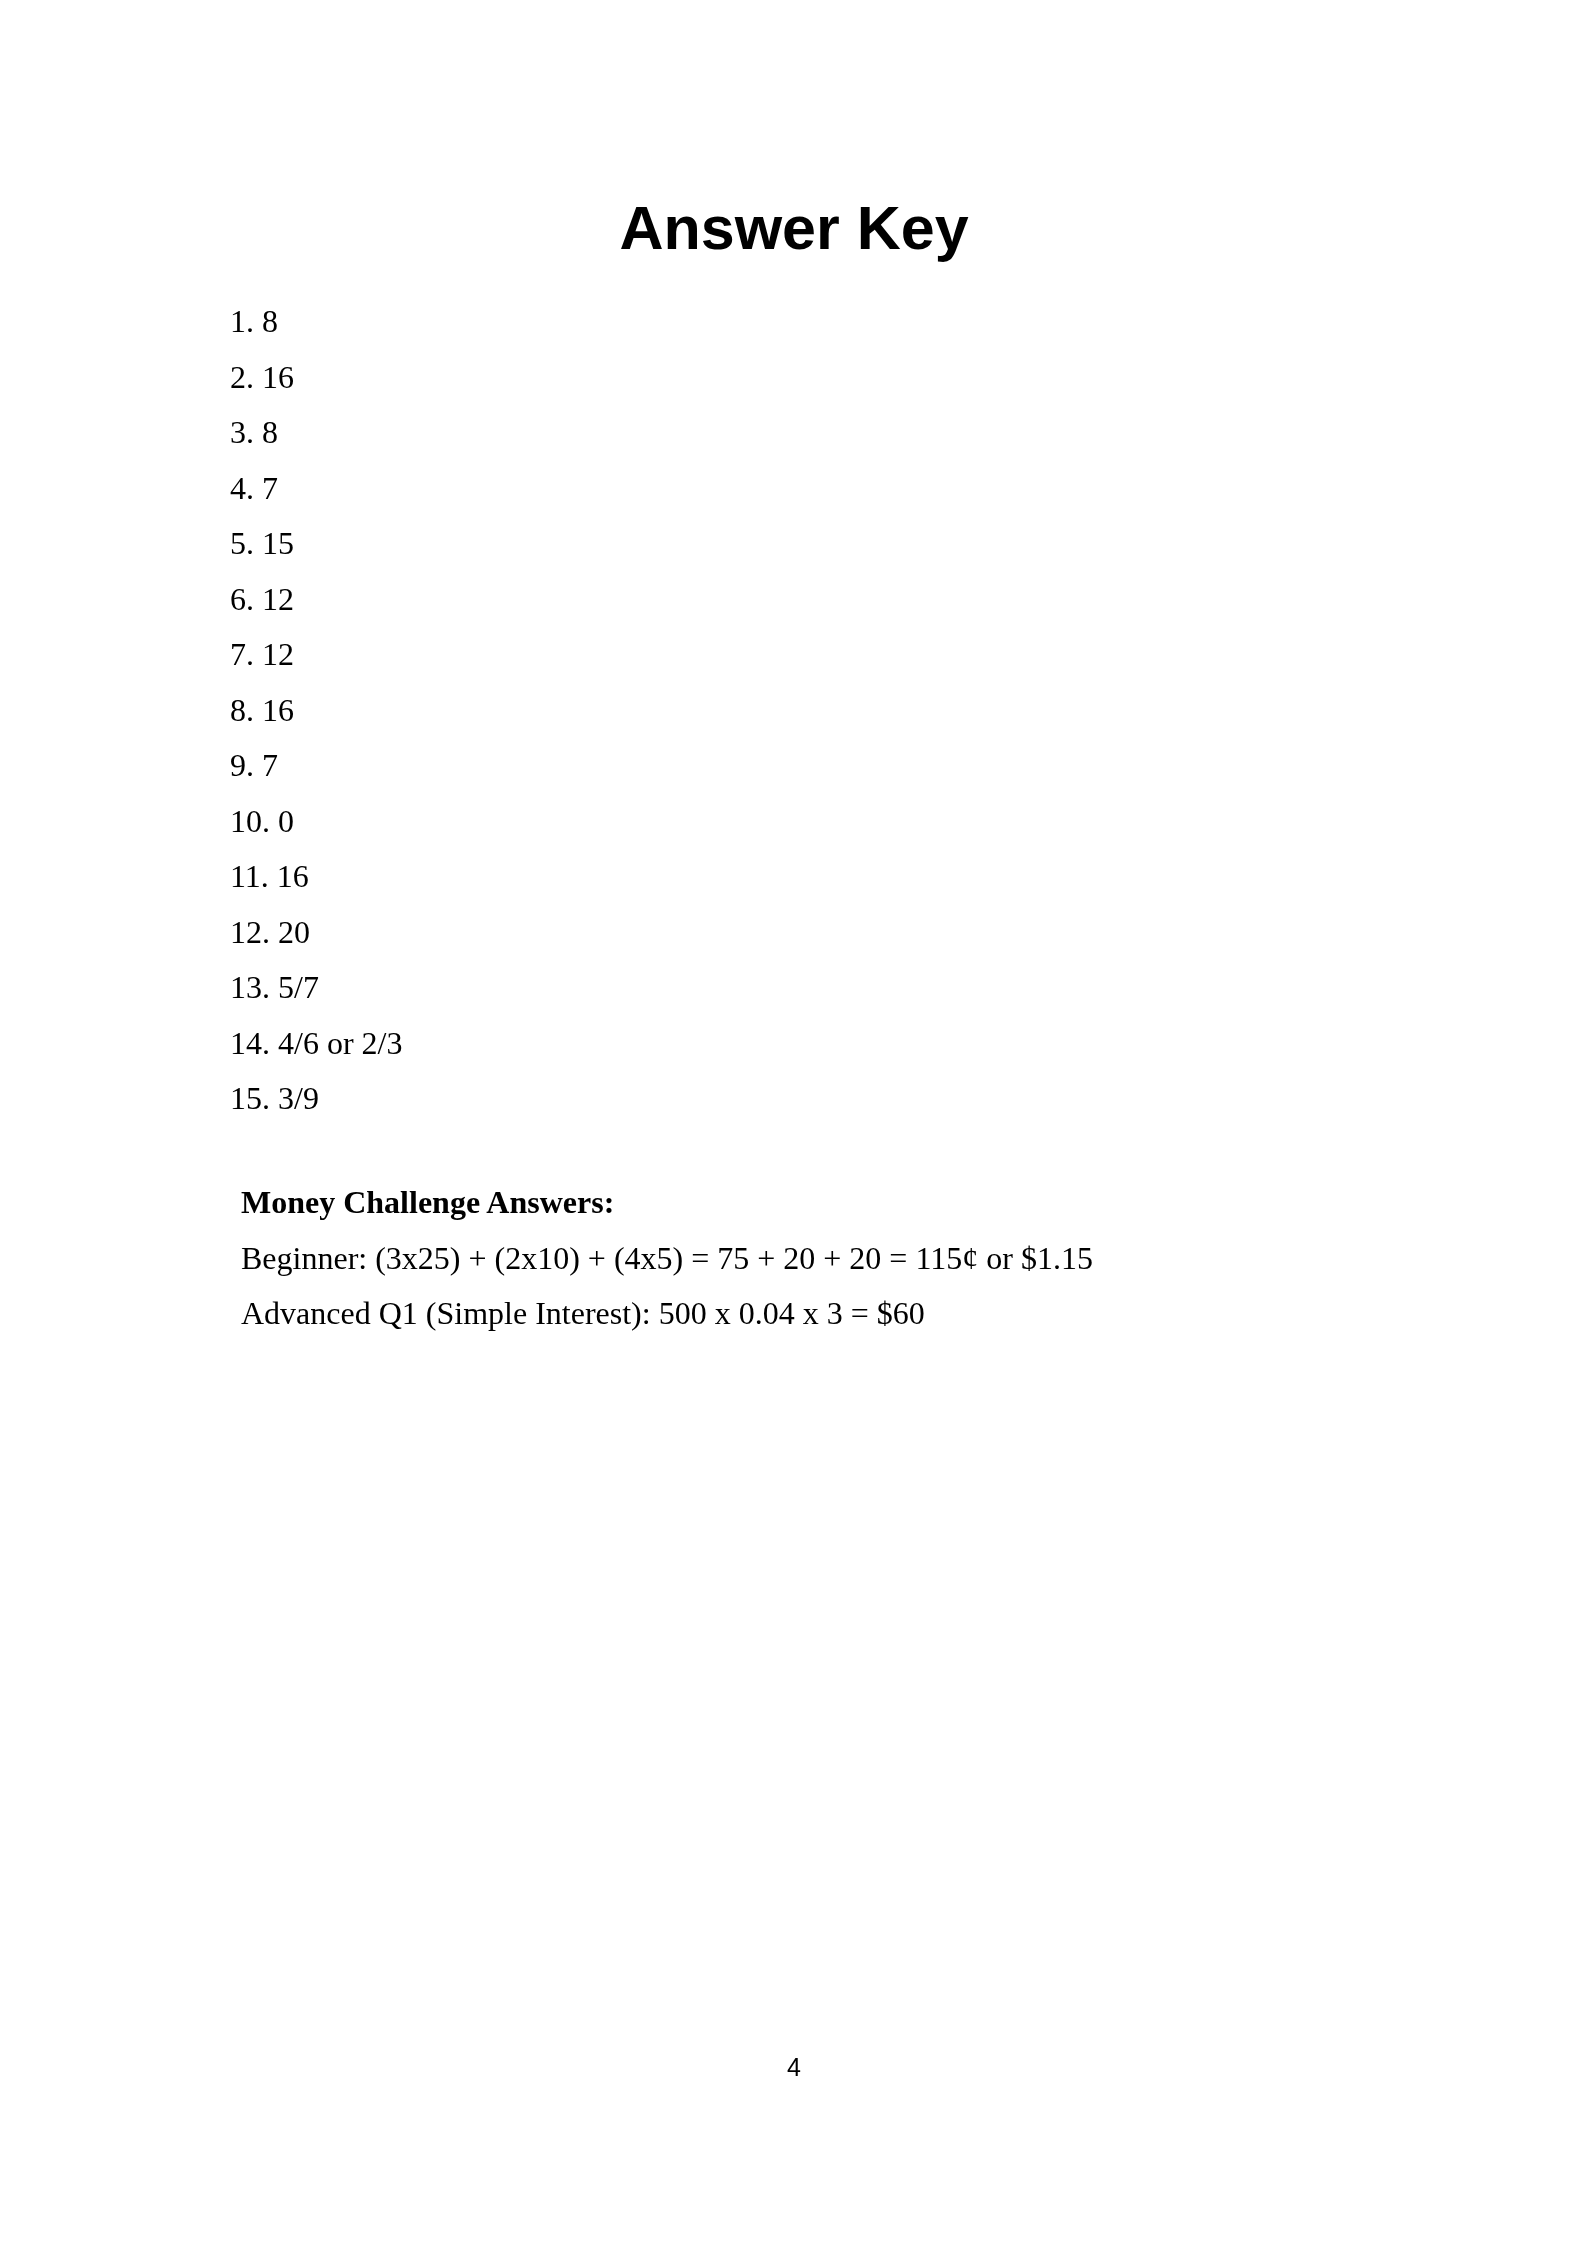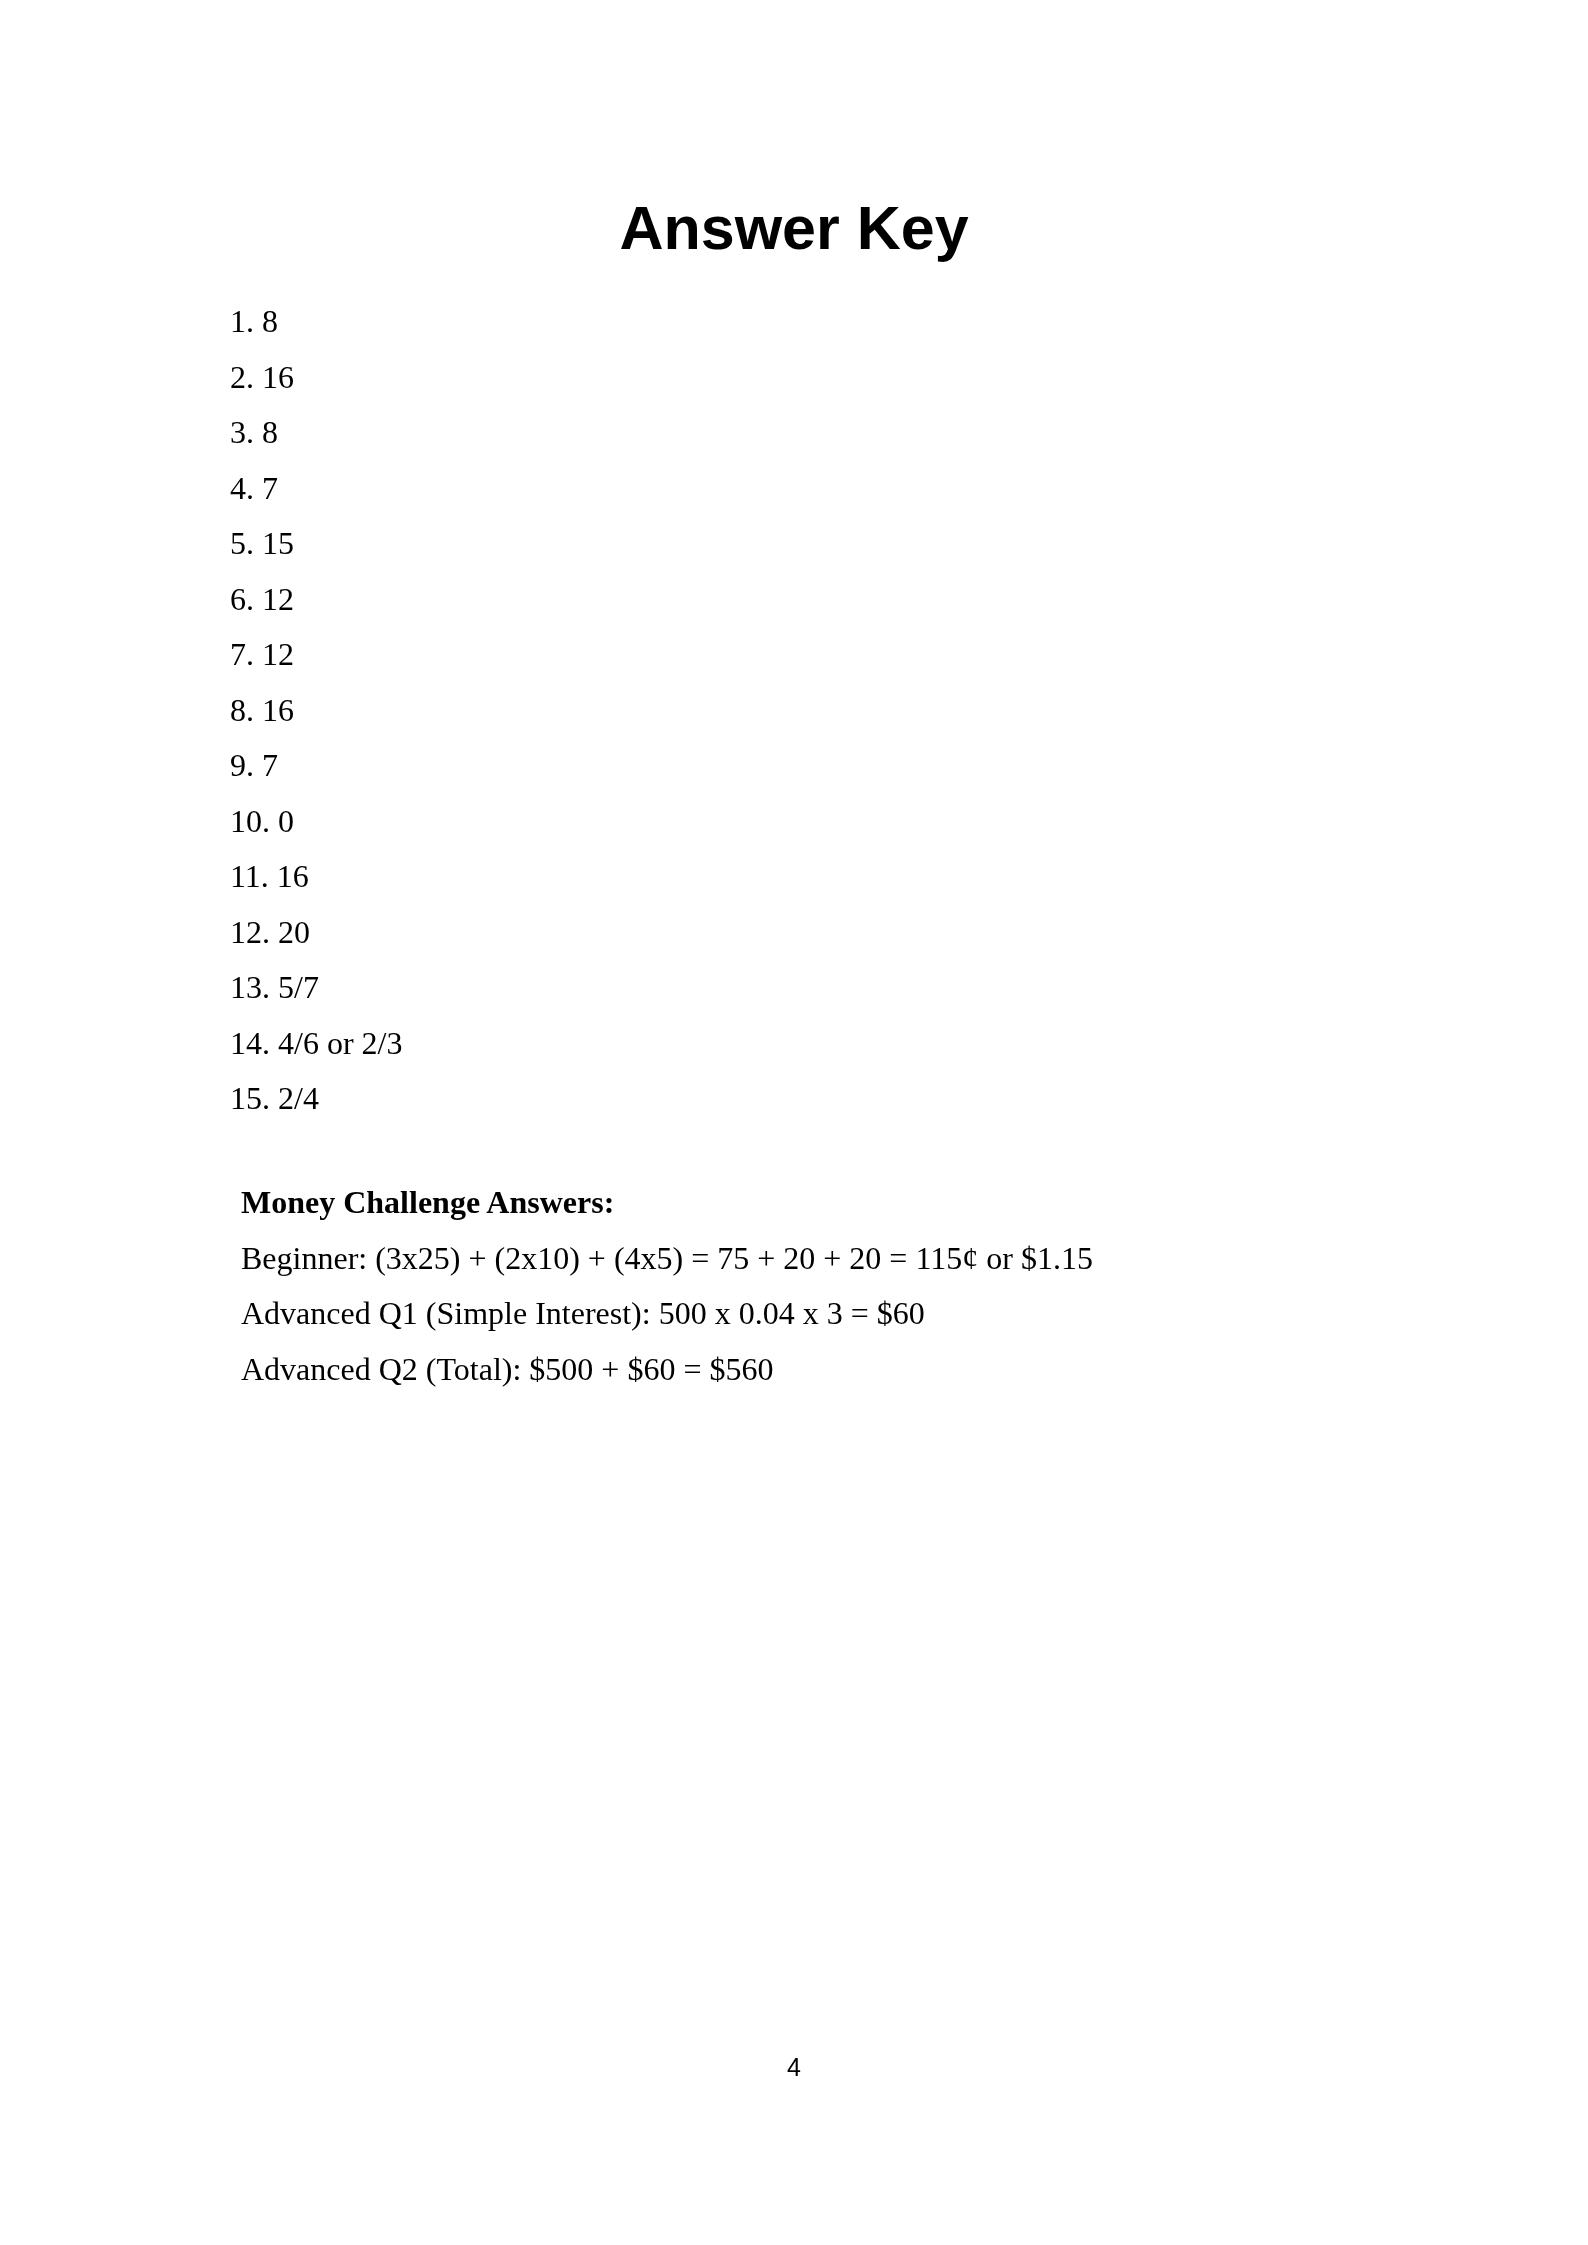--- a/index.html
+++ b/index.html
@@ -48,25 +48,24 @@
     <li>5. 15</li>
     <li>6. 12</li>
     <li>7. 12</li>
     <li>8. 16</li>
     <li>9. 7</li>
     <li>10. 0</li>
     <li>11. 16</li>
     <li>12. 20</li>
     <li>13. 5/7</li>
     <li>14. 4/6 or 2/3</li>
-    <li>15. 2/4</li>
+    <li>15. 3/9</li>
   </ul>
 
 
   <div class="money">
     <p class="heading">Money Challenge Answers:</p>
     <p class="line">Beginner: (3x25) + (2x10) + (4x5) = 75 + 20 + 20 = 115¢ or $1.15</p>
     <p class="line">Advanced Q1 (Simple Interest): 500 x 0.04 x 3 = $60</p>
-    <p class="line">Advanced Q2 (Total): $500 + $60 = $560</p>
   </div>
 
   <div class="page-number">4</div>
 </div>
 
 </body></html>

